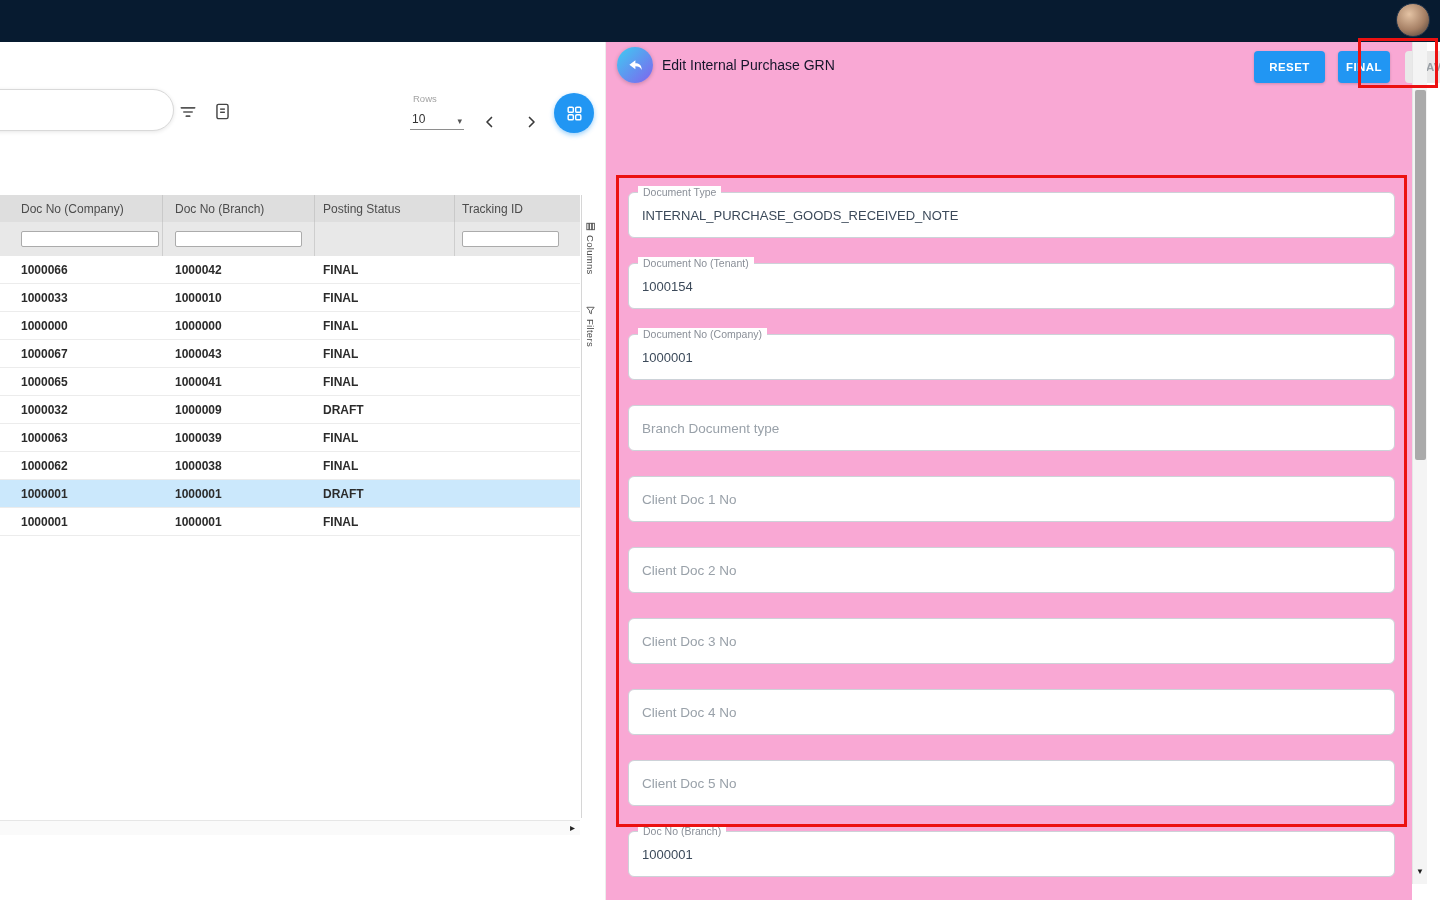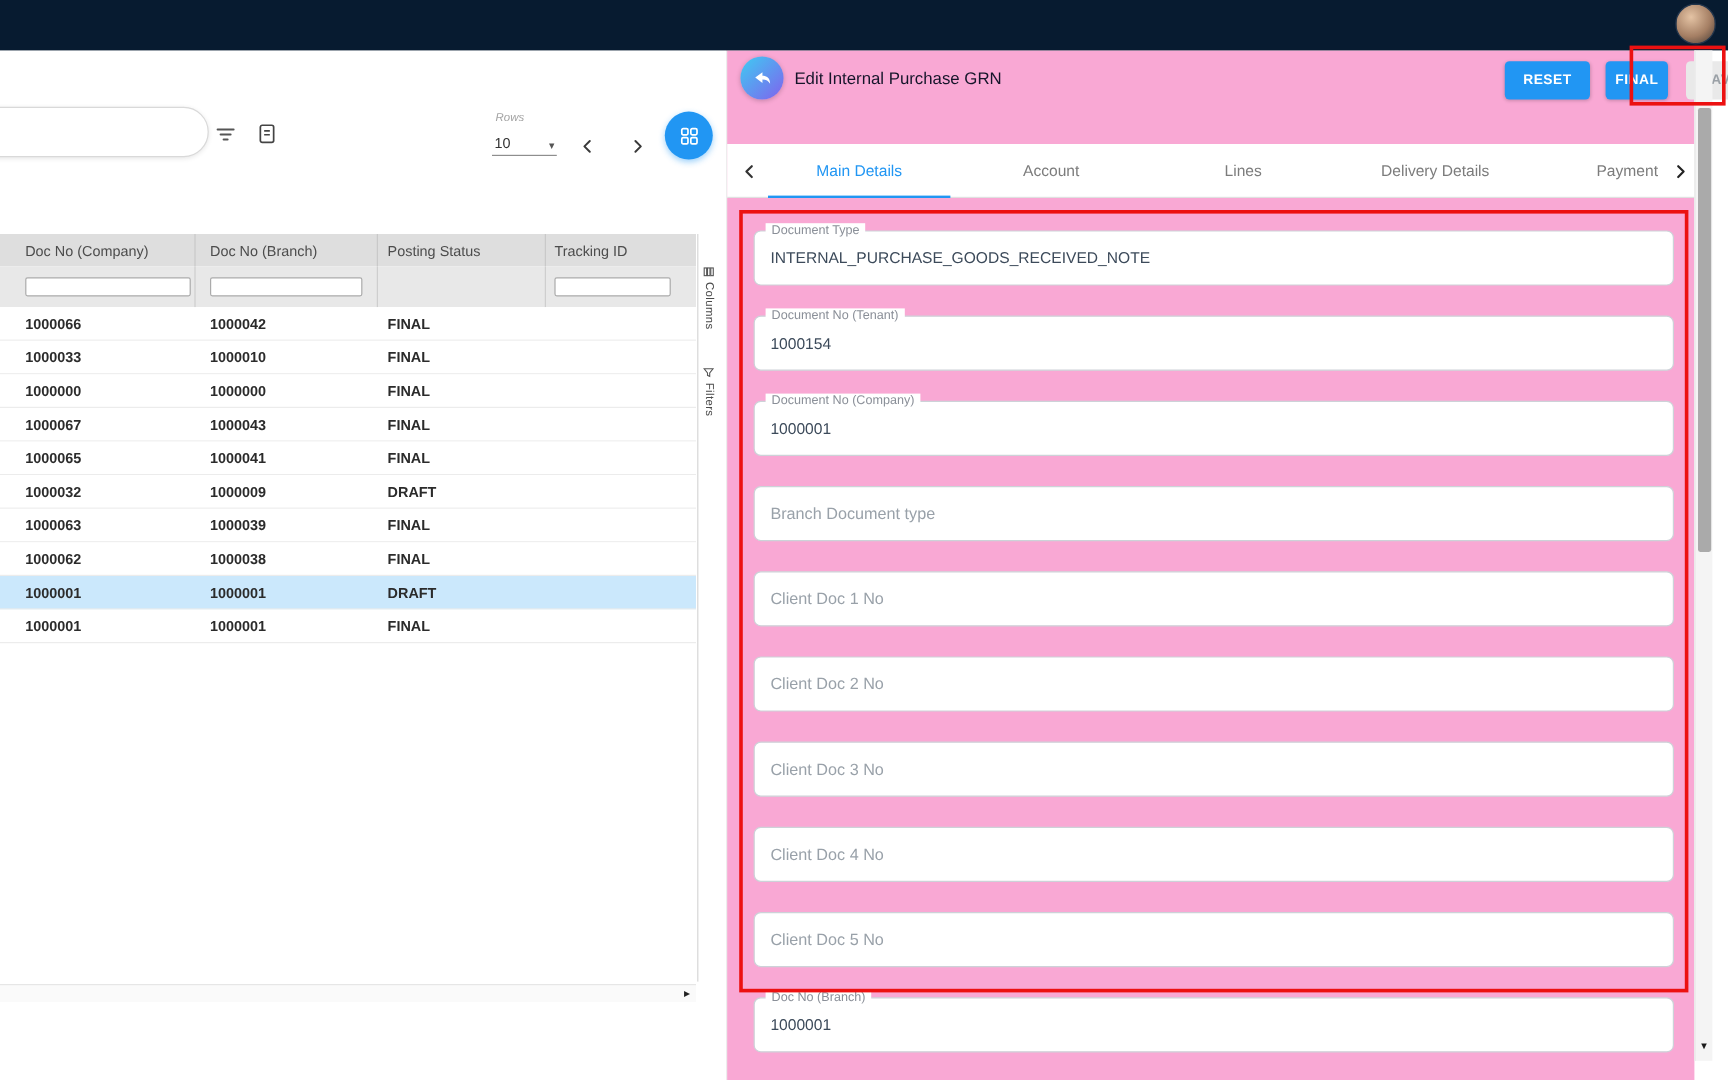--- a/index.html
+++ b/index.html
@@ -17,21 +17,21 @@
     background: radial-gradient(circle at 38% 32%, #e4c3a4, #a57f64 55%, #4e4038 95%);
     border:1px solid #23364d; cursor:pointer; }
 
   
   .left-panel { position:absolute; left:0; top:42px; width:605px; height:858px; background:#fff; }
   .search-box { position:absolute; left:-24px; top:47px; width:198px; height:42px; background:#fff;
     border:1px solid #d9d9d9; border-radius:21px; box-shadow:0 1px 4px rgba(0,0,0,.10); cursor:text; }
   .tool-icon { position:absolute; width:24px; height:24px; display:flex; align-items:center; justify-content:center; cursor:pointer; }
   .icon-filterlist { left:176px; top:58px; }
   .icon-doclist { left:210px; top:57px; }
-  .rows-label { position:absolute; left:413px; top:51px; font-size:9.5px; color:#a3a3a3;font-style:italic; }
+  .rows-label { position:absolute; left:413px; top:51px; font-size:9.5px; color:#a3a3a3; }
   .rows-select { position:absolute; left:410px; top:66px; width:54px; height:22px;
     border-bottom:1px solid #8e8e8e; display:flex; justify-content:space-between; align-items:flex-end;
     padding:0 2px 3px 2px; cursor:pointer; }
   .rows-select .val { font-size:12px; color:#333; }
   .rows-select .caret { font-size:9px; color:#555; }
   .pager { position:absolute; width:24px; height:24px; top:68px; display:flex; align-items:center; justify-content:center; cursor:pointer; }
   .pager-prev { left:478px; } .pager-next { left:519px; }
   .grid-btn { position:absolute; left:554px; top:51px; width:40px; height:40px; border-radius:50%;
     background:var(--accent,#2196f3); display:flex; align-items:center; justify-content:center;
     box-shadow:0 2px 5px rgba(33,150,243,.45); cursor:pointer; }
@@ -263,39 +263,20 @@
     <svg width="18" height="18" viewBox="0 0 24 24" fill="#ffffff">
       <path d="M12.5 5.5 L4.5 11.5 L12.5 17.5 V13.6 C16.6 13.6 19.3 15 21 18.5 C21 11.8 17 9.6 12.5 9.6 Z"></path>
     </svg>
   </div>
   <div class="panel-title">Edit Internal Purchase GRN</div>
 
   <button class="btn btn-reset">RESET</button>
   <button class="btn btn-final">FINAL</button>
   <button class="btn btn-save">SAVE</button>
 
-  <div class="tabs-row">
-    <div class="tabs-scroll tabs-scroll-left">
-      <svg width="18" height="18" viewBox="0 0 24 24" fill="none" stroke="#333" stroke-width="2.4" stroke-linecap="round" stroke-linejoin="round">
-        <polyline points="14,6 8,12 14,18"></polyline>
-      </svg>
-    </div>
-    <div class="tabs">
-        <div class="tab active">Main Details</div>
-        <div class="tab">Account</div>
-        <div class="tab">Lines</div>
-        <div class="tab">Delivery Details</div>
-        <div class="tab">Payment</div>
-      </div>
-    <div class="tabs-scroll tabs-scroll-right">
-      <svg width="18" height="18" viewBox="0 0 24 24" fill="none" stroke="#222" stroke-width="2.4" stroke-linecap="round" stroke-linejoin="round">
-        <polyline points="10,6 16,12 10,18"></polyline>
-      </svg>
-    </div>
-  </div>
 
   <div class="fields">
       <div class="field">
         <span class="flabel">Document Type</span>
         <span class="fvalue">INTERNAL_PURCHASE_GOODS_RECEIVED_NOTE</span>
       </div>
       <div class="field">
         <span class="flabel">Document No (Tenant)</span>
         <span class="fvalue">1000154</span>
       </div>

